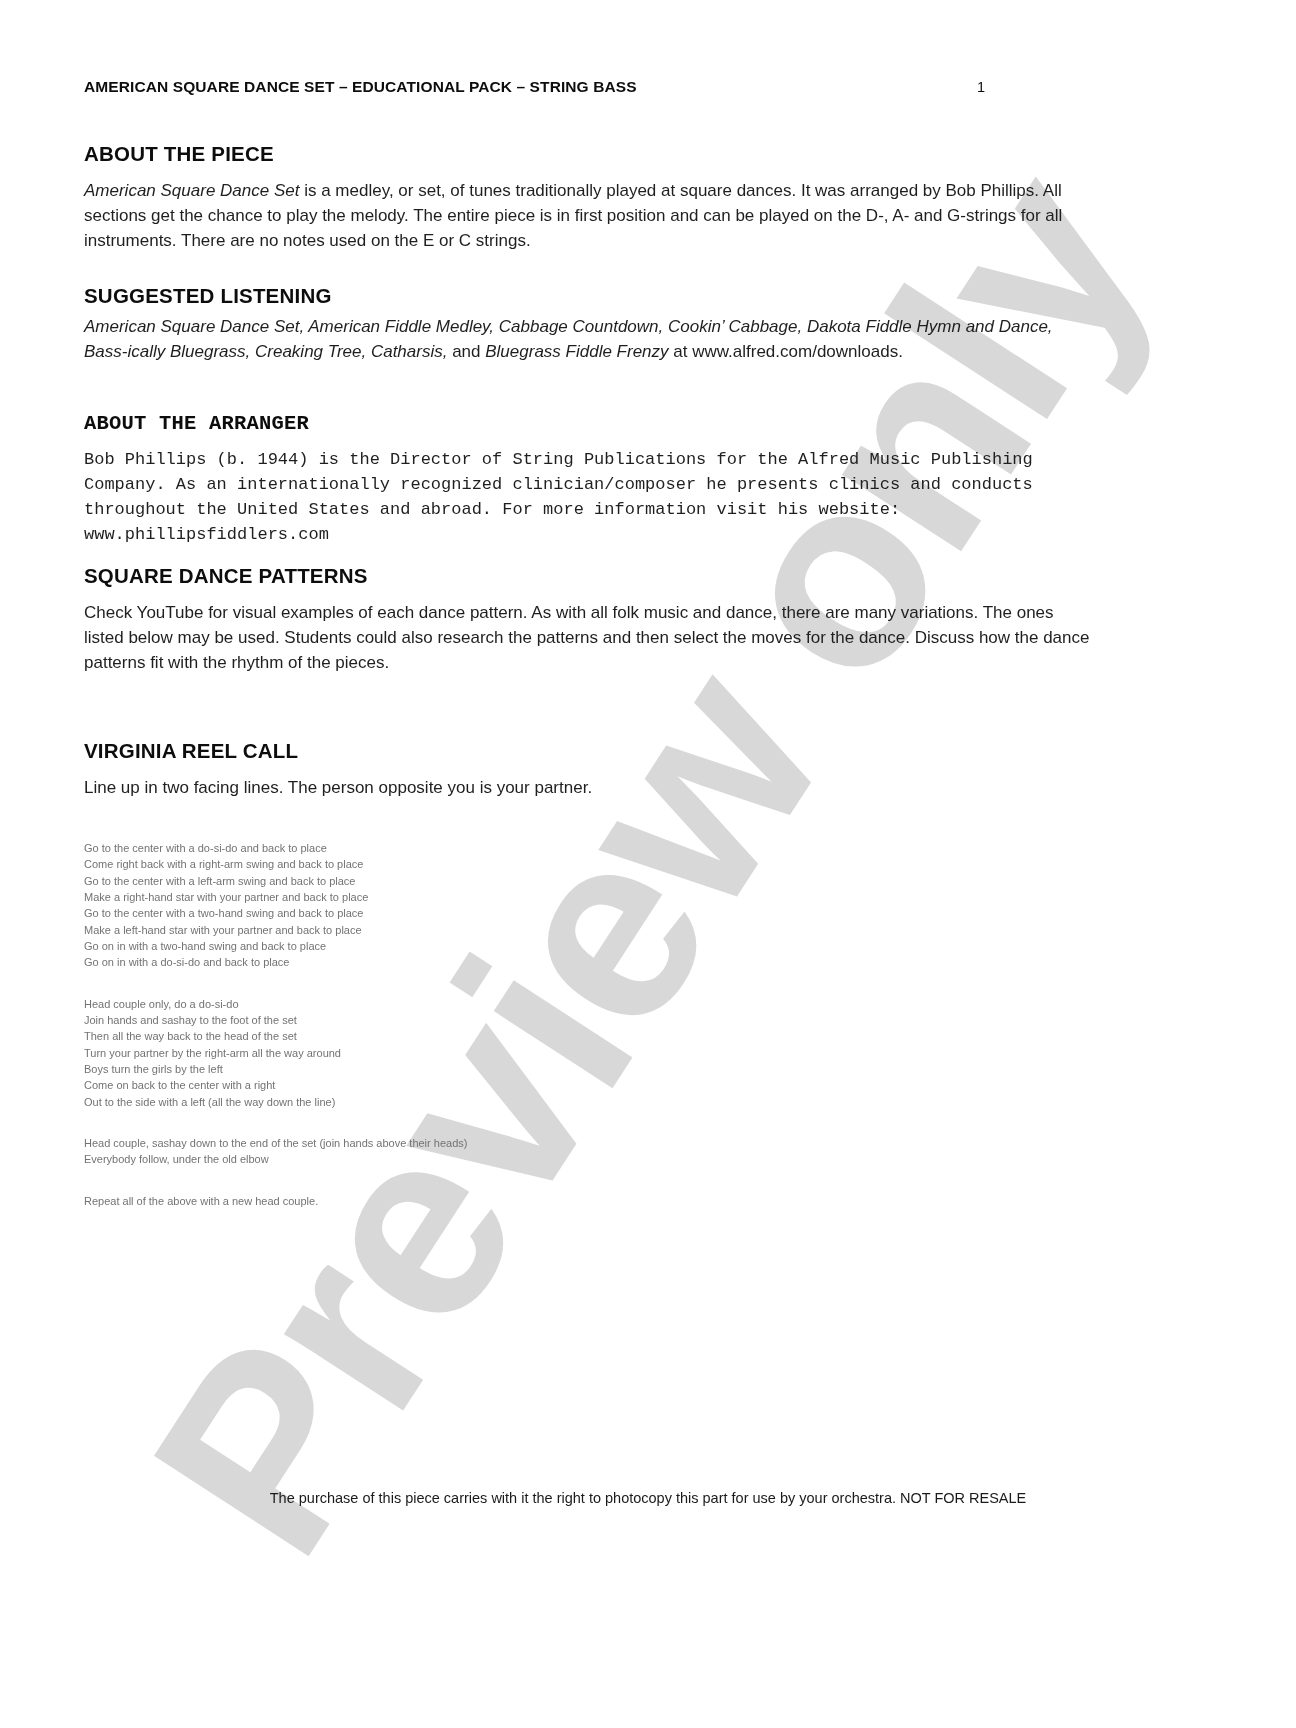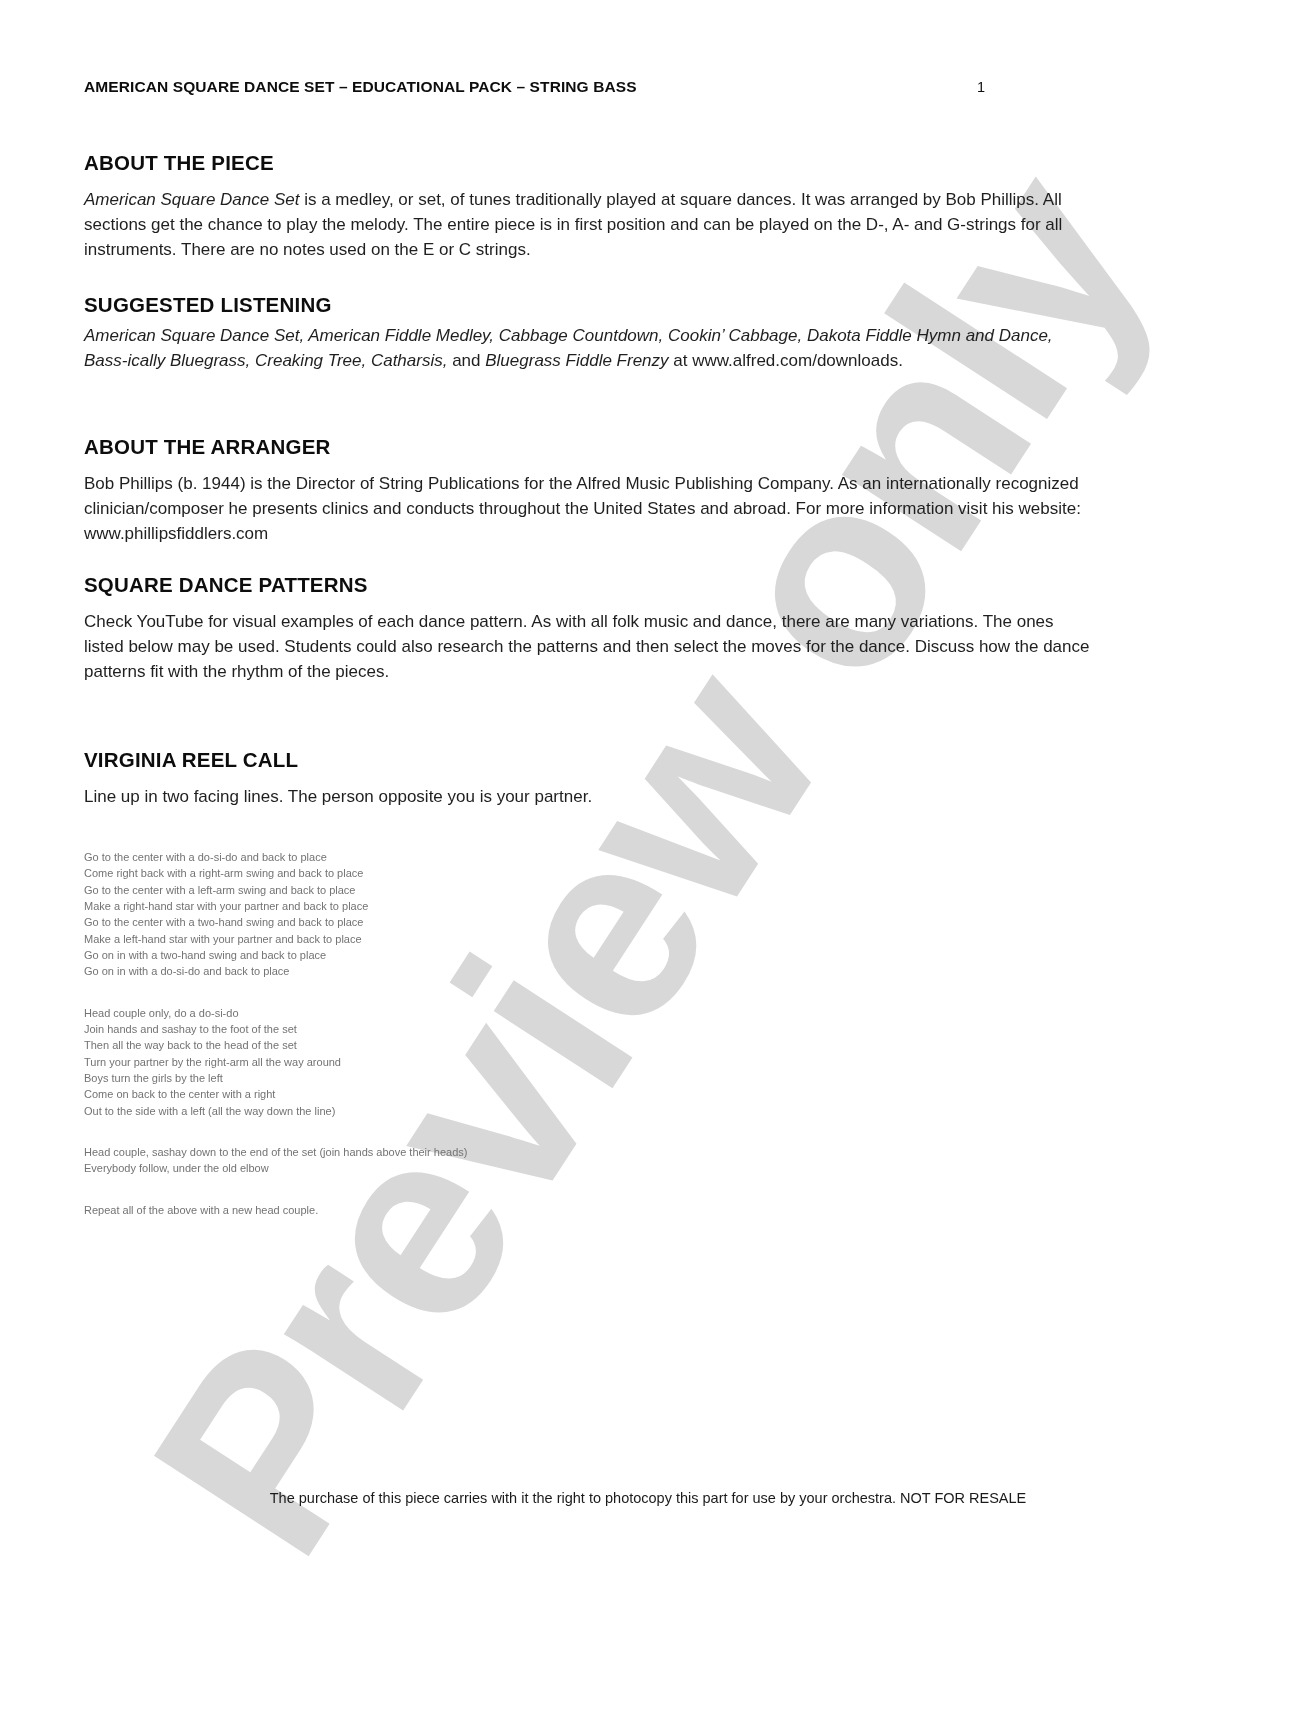--- a/index.html
+++ b/index.html
@@ -69,21 +69,21 @@
   }
   .doc-header .page-num {
     font-size: 14.5px;
     color: #0d0d0d;
   }
 
   h2.section-heading {
     font-size: 20.5px;
     font-weight: bold;
     letter-spacing: 0.2px;
-    margin: 13px 0 12px 0;
+    margin: 4px 0 12px 0;
     color: #0d0d0d;
   }
 
   p.body-text {
     font-size: 17px;
     line-height: 1.48;
     margin: 0;
     color: #1f1f1f;
   }
   .ital { font-style: italic; }
@@ -129,21 +129,21 @@
   <div class="block" style="top:138px;">
     <h2 class="section-heading">ABOUT THE PIECE</h2>
     <p class="body-text"><span class="ital">American Square Dance Set</span><span> is a medley, or set, of tunes traditionally played at square dances. It was arranged by Bob Phillips. All sections get the chance to play the melody. The entire piece is in first position and can be played on the D-, A- and G-strings for all instruments. There are no notes used on the E or C strings.</span></p>
   </div>
 
   <div class="block" style="top:280px;">
     <h2 class="section-heading" style="margin-bottom:6px;">SUGGESTED LISTENING</h2>
     <p class="body-text"><span class="ital">American Square Dance Set, American Fiddle Medley, Cabbage Countdown, Cookin’ Cabbage, Dakota Fiddle Hymn and Dance, Bass-ically Bluegrass, Creaking Tree, Catharsis,</span><span> and </span><span class="ital">Bluegrass Fiddle Frenzy</span><span> at www.alfred.com/downloads.</span></p>
   </div>
 
-  <div class="block" style="top:422px;">
+  <div class="block" style="top:408px;font-family:Liberation Mono, monospace;">
     <h2 class="section-heading">ABOUT THE ARRANGER</h2>
     <p class="body-text">Bob Phillips (b. 1944) is the Director of String Publications for the Alfred Music Publishing Company. As an internationally recognized clinician/composer he presents clinics and conducts throughout the United States and abroad. For more information visit his website: www.phillipsfiddlers.com</p>
   </div>
 
   <div class="block" style="top:560px;">
     <h2 class="section-heading">SQUARE DANCE PATTERNS</h2>
     <p class="body-text">Check YouTube for visual examples of each dance pattern. As with all folk music and dance, there are many variations. The ones listed below may be used. Students could also research the patterns and then select the moves for the dance. Discuss how the dance patterns fit with the rhythm of the pieces.</p>
   </div>
 
   <div class="block" style="top:735px;">

